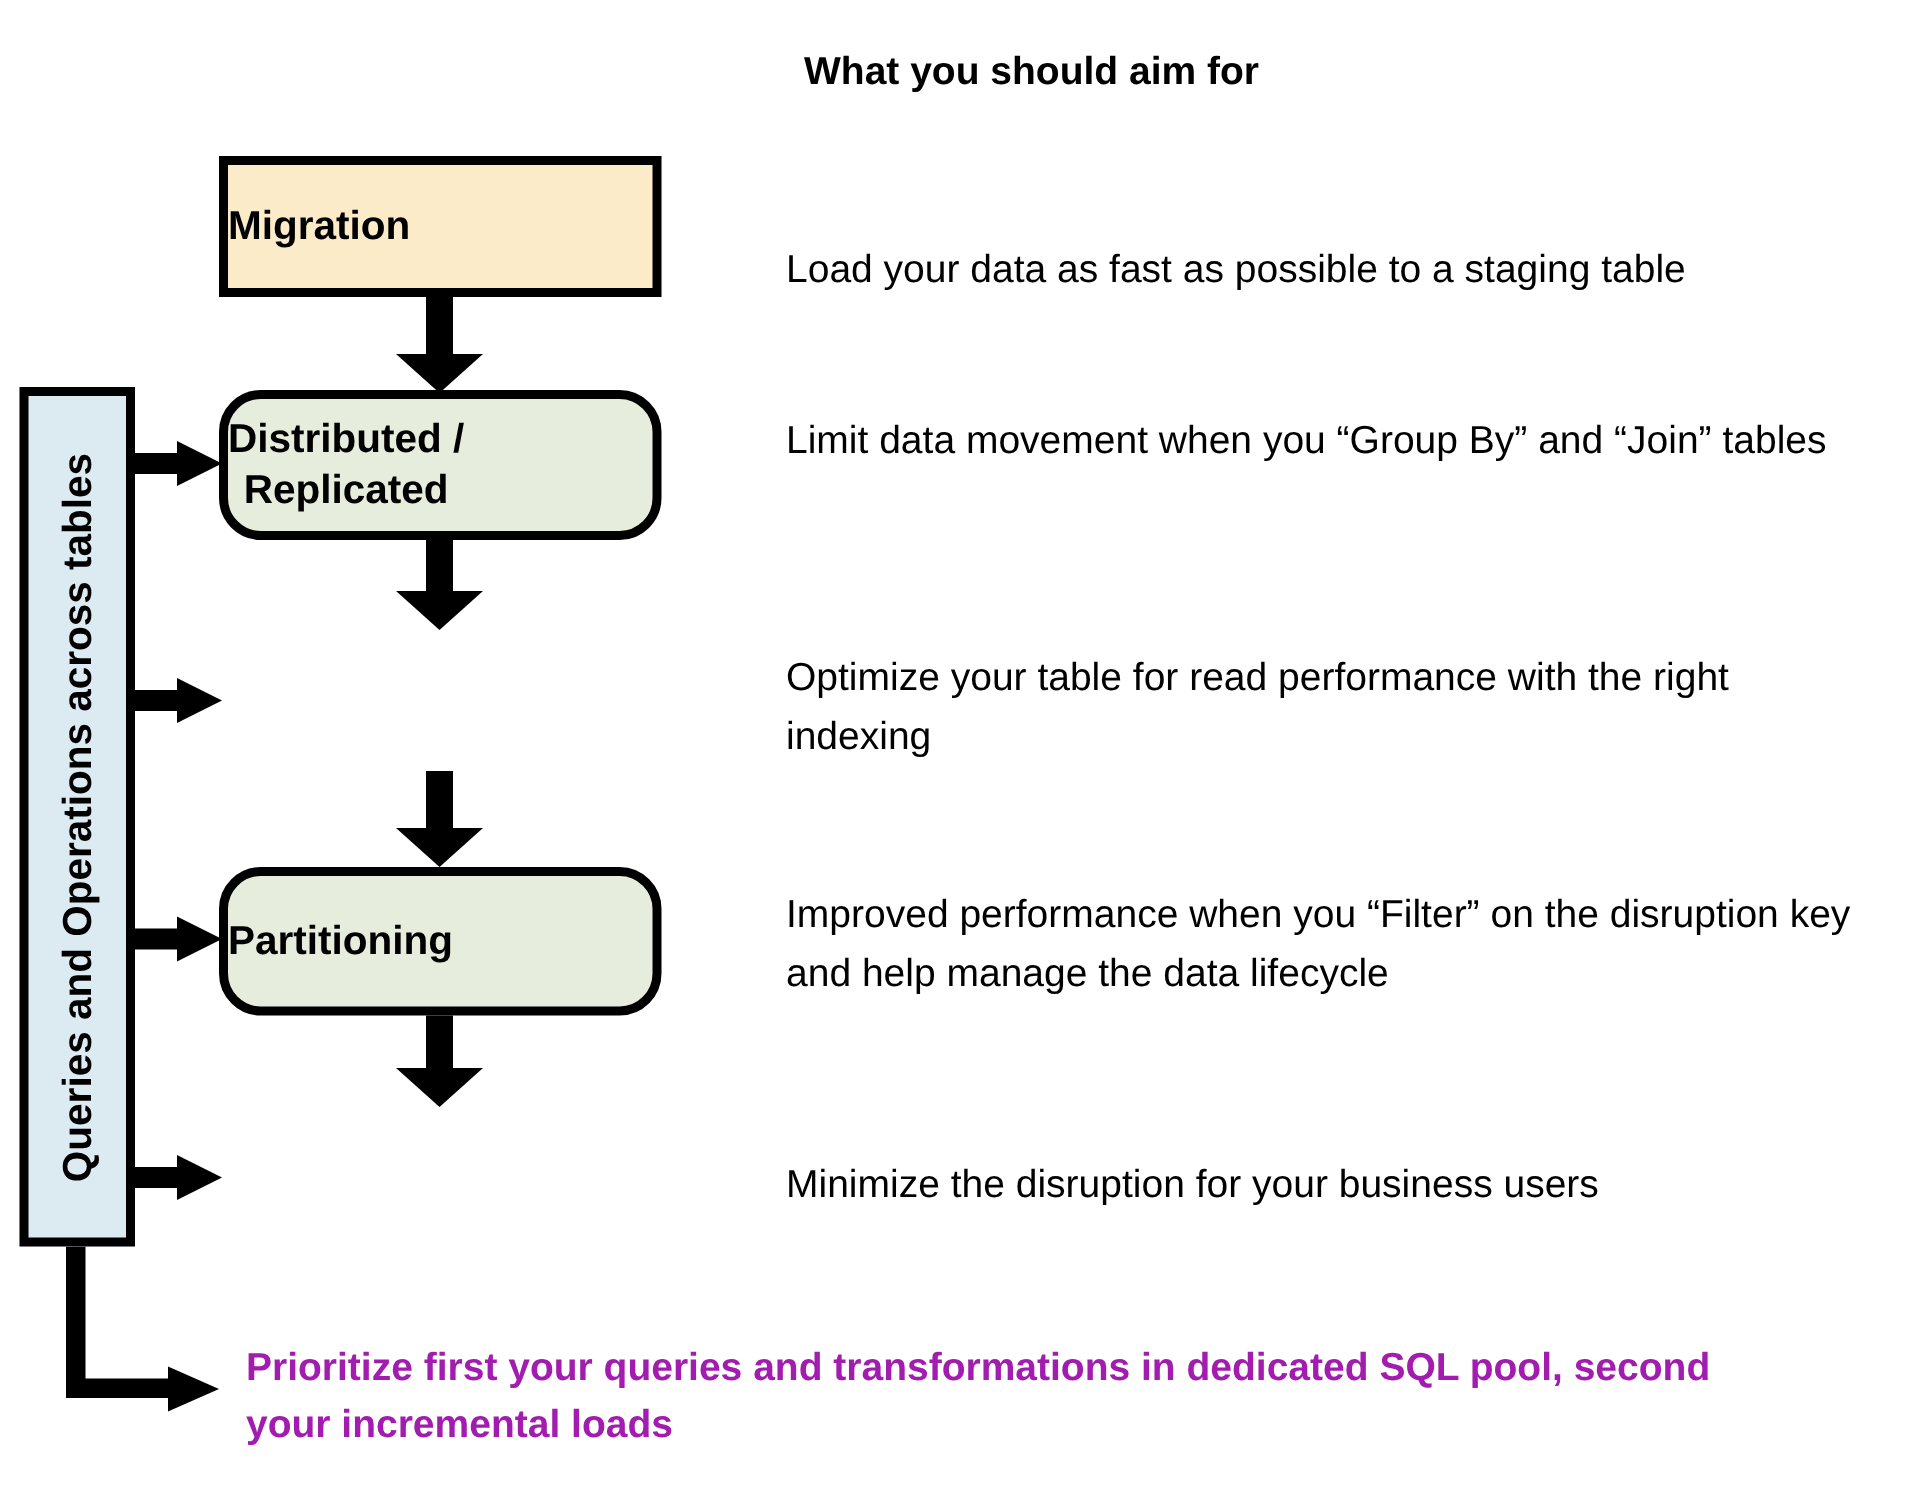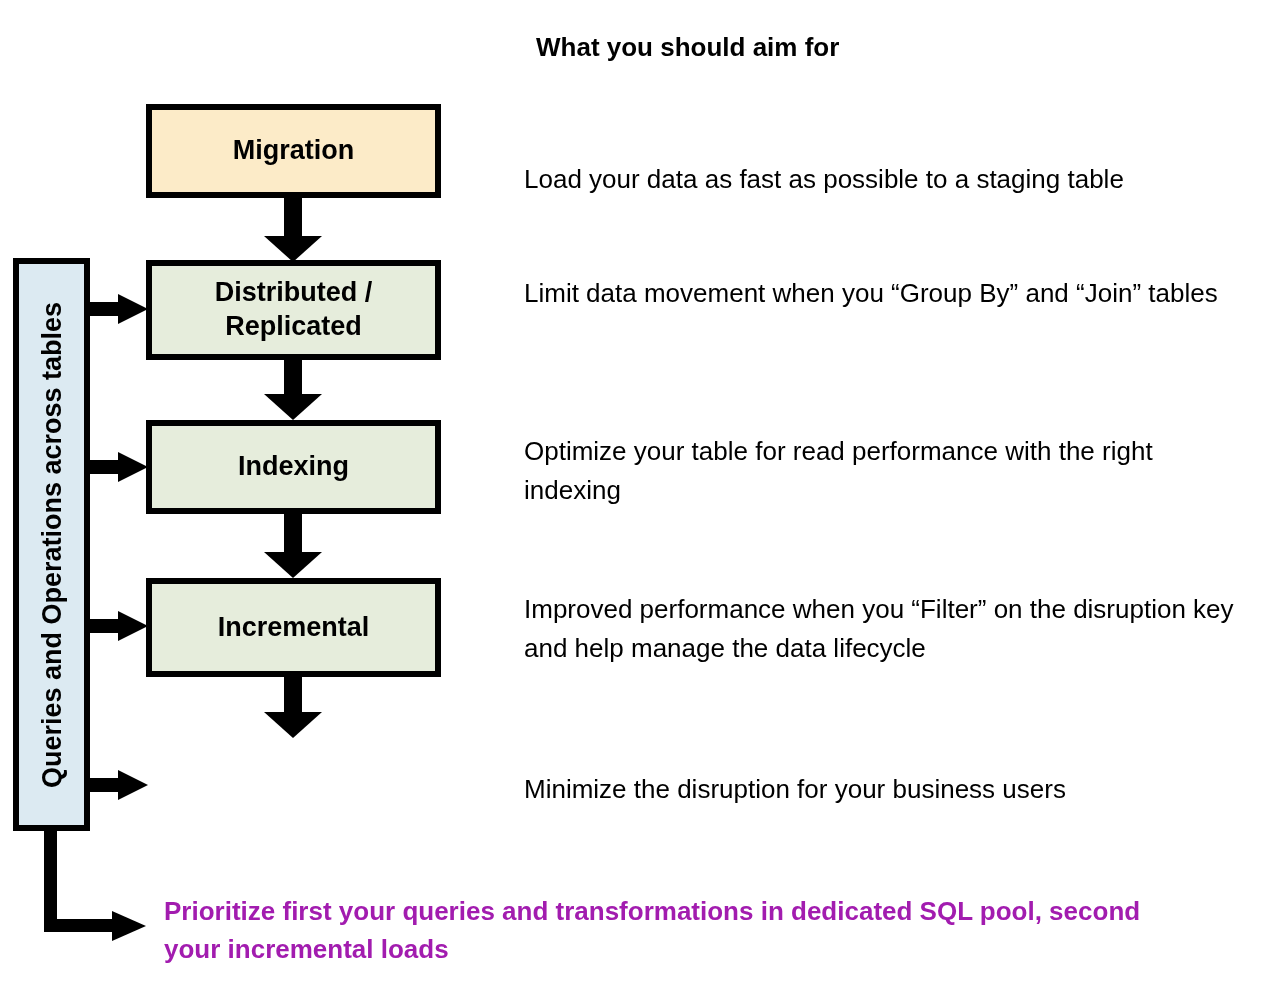--- a/index.html
+++ b/index.html
@@ -48,31 +48,31 @@
 
   
   .stage-box {
     position: absolute;
     left: 146px;
     width: 295px;
     border: 6px solid #000000;
     box-sizing: border-box;
     display: flex;
     align-items: center;
-    justify-content: center;
+    justify-content: flex-start;
     text-align: center;
   }
   .stage-label {
     font-size: 27px;
     font-weight: bold;
     line-height: 1.25;
     color: #000000;
   }
   .fill-cream { background: #fcebc8; }
-  .fill-green { background: #e6eddc; }
+  .fill-green { background: #e6eddc; border-radius: 28px; }
 
   #box-migration   { top: 104px; height: 94px; }
   #box-distributed { top: 260px; height: 100px; }
   #box-indexing    { top: 420px; height: 94px; }
   #box-partitioning{ top: 578px; height: 99px; }
   #box-incremental { top: 738px; height: 94px; }
 
   
   .desc {
     position: absolute;
@@ -181,26 +181,23 @@
     <span class="stage-label">Migration</span>
   </div>
 
   <div id="box-distributed" class="stage-box fill-green">
     <span class="stage-label">
       <span>Distributed /</span><br>
       <span>Replicated</span>
     </span>
   </div>
 
-  <div id="box-indexing" class="stage-box fill-green">
-    <span class="stage-label">Indexing</span>
-  </div>
 
   <div id="box-partitioning" class="stage-box fill-green">
-    <span class="stage-label">Incremental</span>
+    <span class="stage-label">Partitioning</span>
   </div>
 
 
   <div id="desc-0" class="desc">Load your data as fast as possible to a staging table</div>
   <div id="desc-1" class="desc">Limit data movement when you “Group By” and “Join” tables</div>
   <div id="desc-2" class="desc">Optimize your table for read performance with the right indexing</div>
   <div id="desc-3" class="desc">Improved performance when you “Filter” on the disruption key and help manage the data lifecycle</div>
   <div id="desc-4" class="desc">Minimize the disruption for your business users</div>
 
   <div class="footer-note">Prioritize first your queries and transformations in dedicated SQL pool, second your incremental loads</div>

